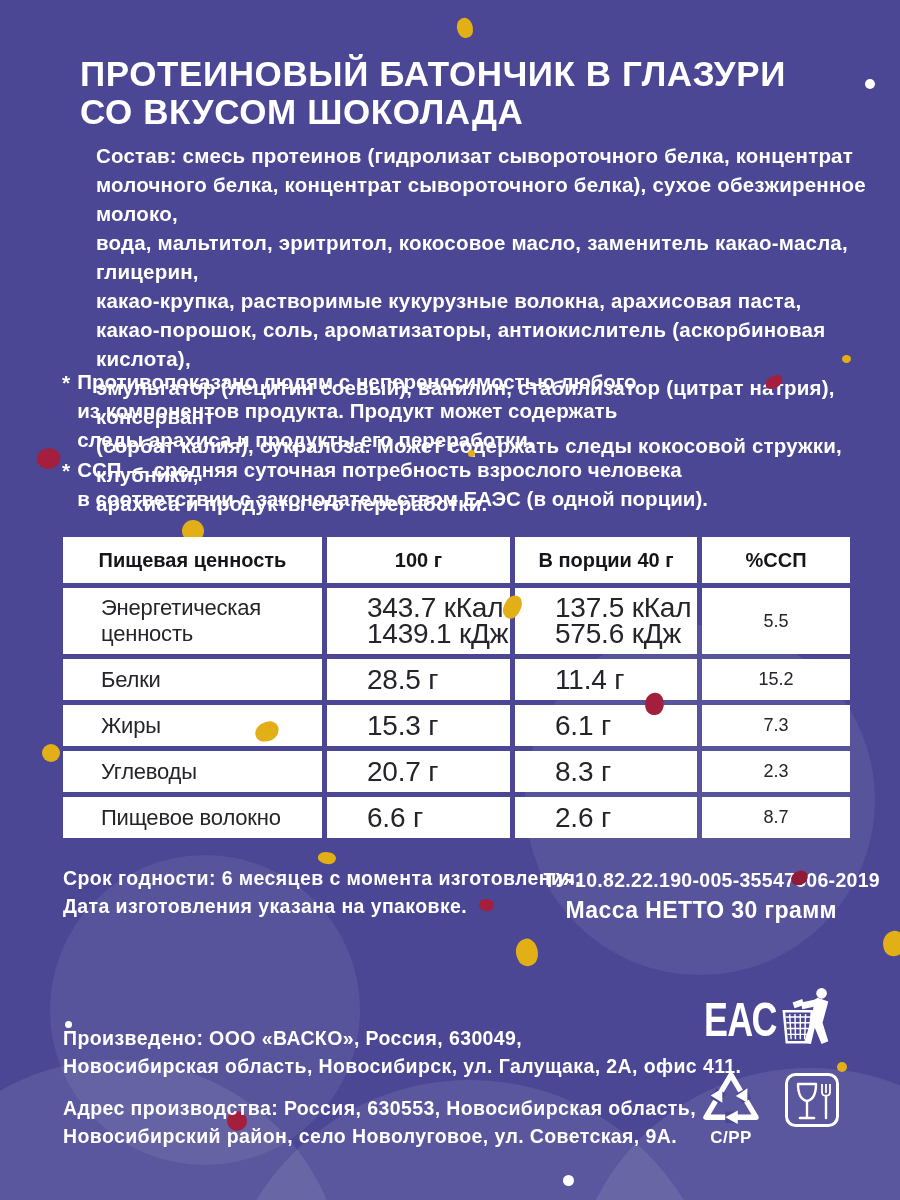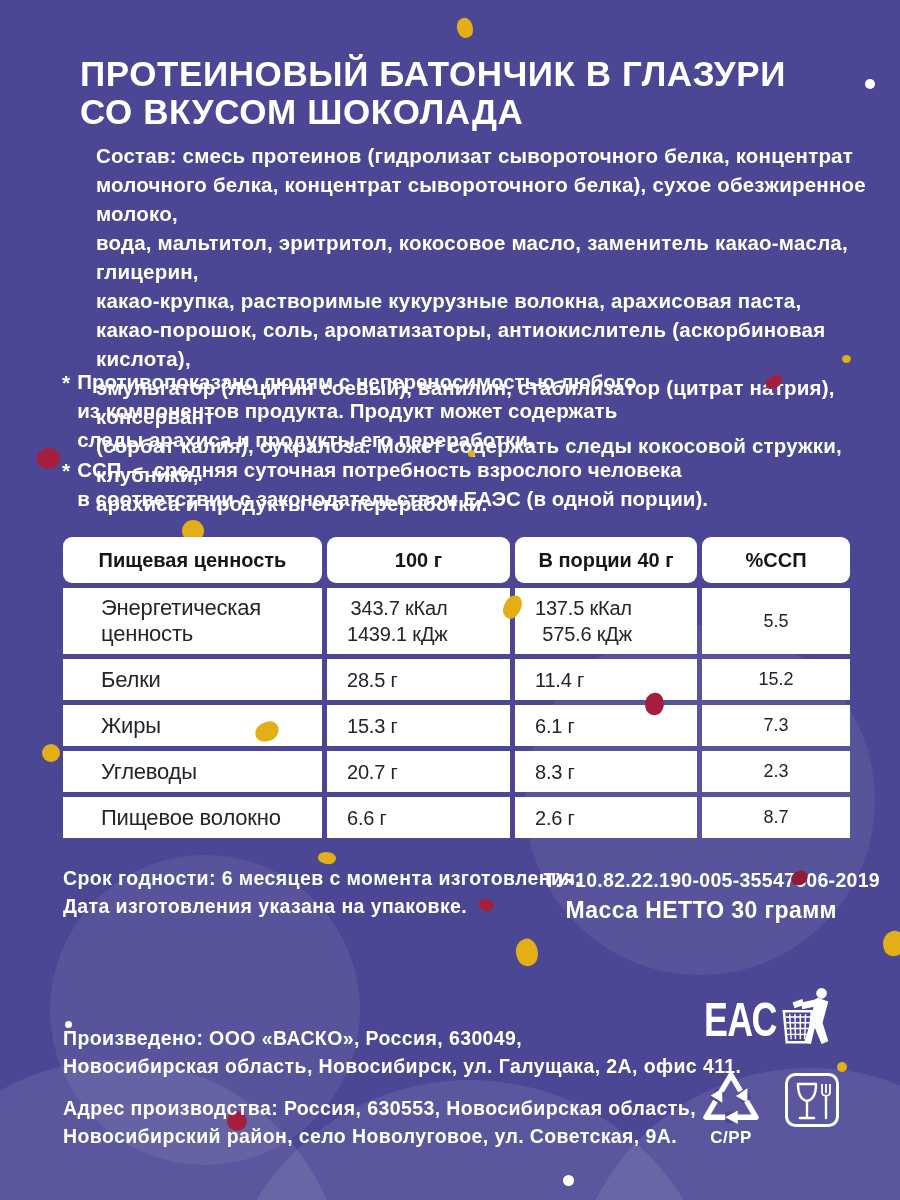--- a/index.html
+++ b/index.html
@@ -37,23 +37,23 @@
   .note .ntext{white-space:pre-line;}
   .note1{left:62px;top:367px;}
   .note2{left:62px;top:455px;}
   
   .table{
     position:absolute;left:63px;top:537px;z-index:2;display:grid;
     grid-template-columns:259px 183px 182px 148px;
     grid-template-rows:46px 66px 41px 41px 41px 41px;gap:5px;
   }
   .cell{background:#fff;color:var(--ink);display:flex;align-items:center;white-space:pre-line;}
-  .cell.head{font-weight:700;justify-content:center;font-size:20px;color:#17151c;letter-spacing:0px;border-radius:9px;}
+  .cell.head{font-weight:700;justify-content:center;font-size:20px;color:#17151c;letter-spacing:0px;}
   .cell.c-name:not(.head){justify-content:flex-start;padding-left:38px;font-size:22px;letter-spacing:-0.2px;}
-  .cell.c-num:not(.head){justify-content:flex-start;padding-left:20px;font-size:20px;line-height:26px;letter-spacing:-0.2px;text-align:right;}
+  .cell.c-num:not(.head){justify-content:flex-start;padding-left:40px;font-size:28px;line-height:26px;letter-spacing:-0.2px;}
   .cell.c-ssp:not(.head){justify-content:center;font-size:18px;}
   
   .foot{font-size:19.5px;font-weight:600;line-height:28px;letter-spacing:0.4px;white-space:pre-line;}
   .shelf{left:63px;top:864px;}
   .storage{left:63px;top:940px;line-height:28.5px;}
   .produced{left:63px;top:1024px;}
   .address{left:63px;top:1094px;}
   .tu{top:866px;right:20px;font-size:19.5px;font-weight:600;letter-spacing:0.3px;}
   .net{top:896px;right:63px;font-size:23px;font-weight:800;letter-spacing:0.4px;}
   

